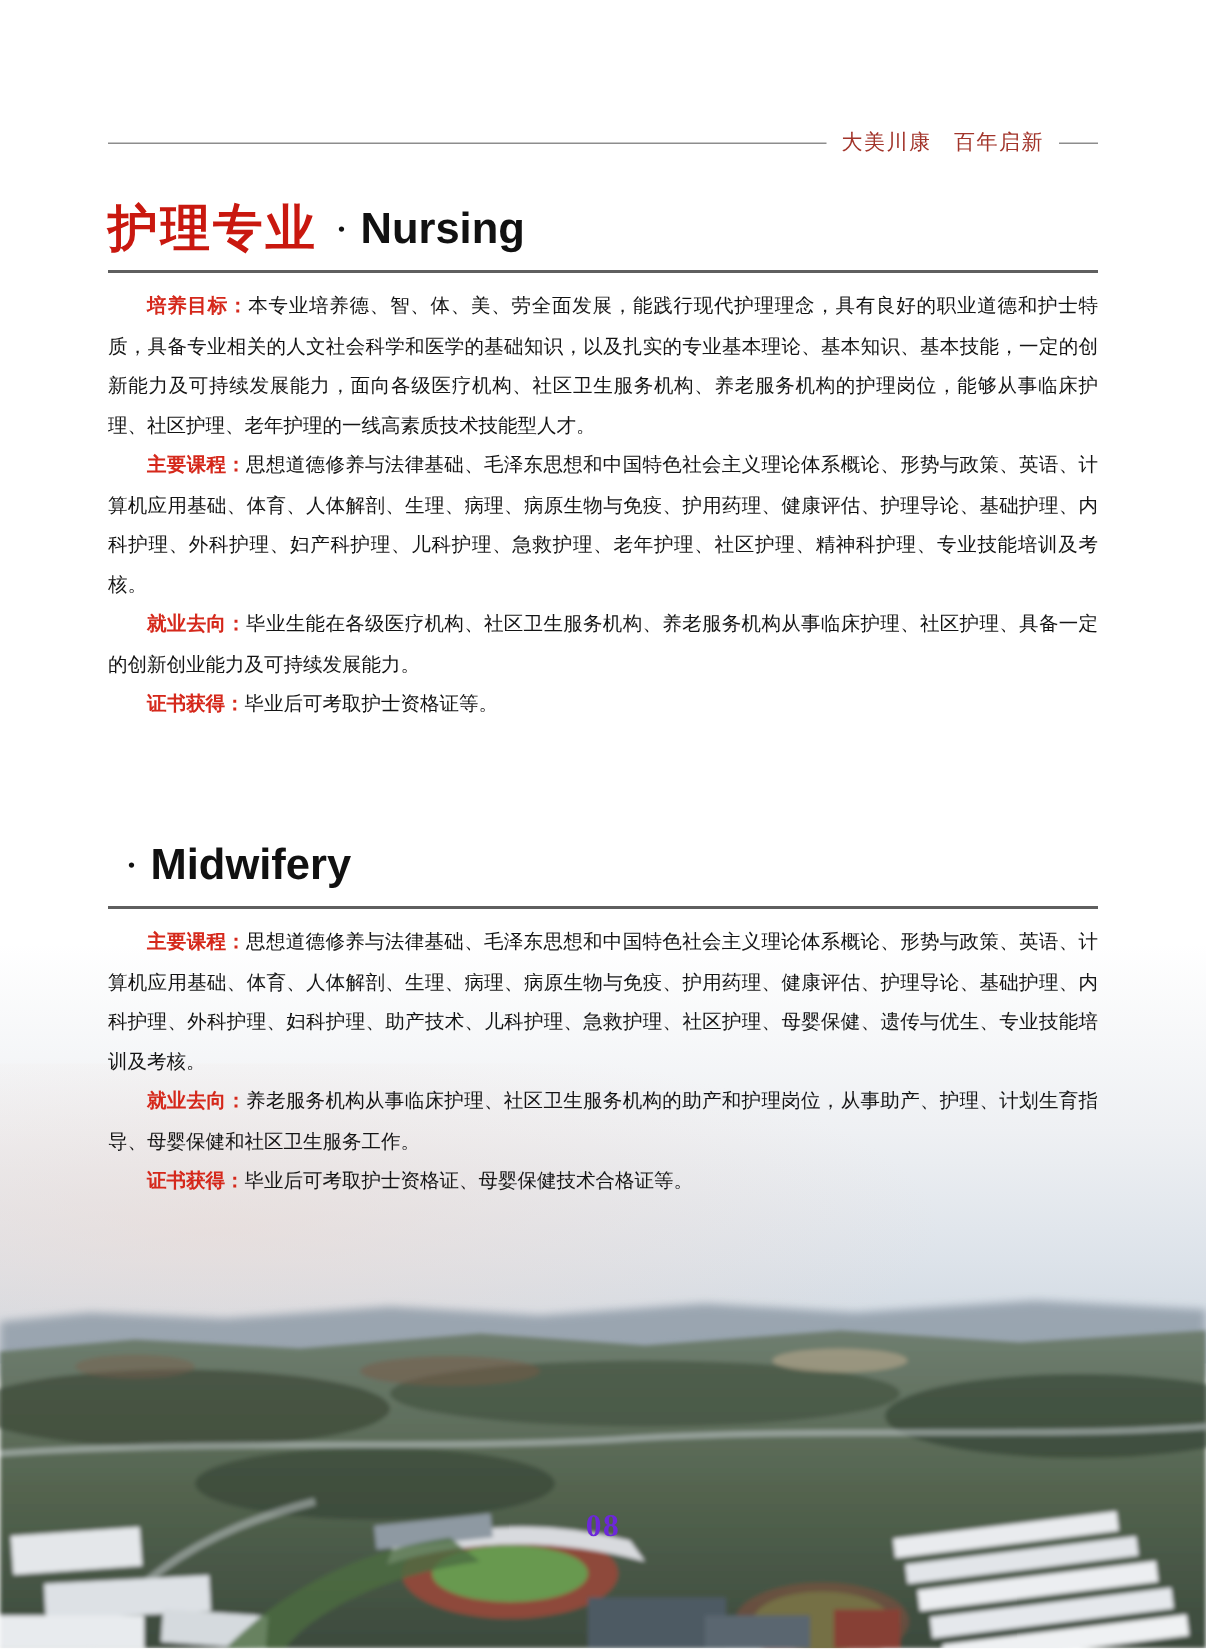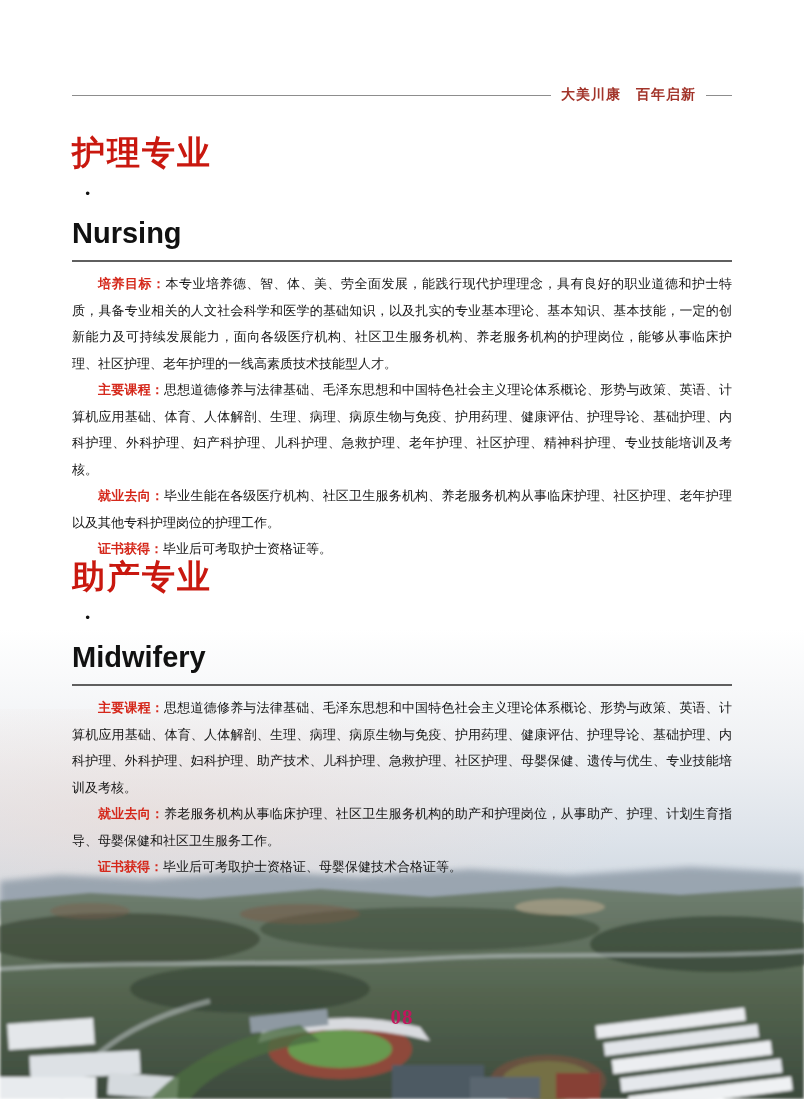--- a/index.html
+++ b/index.html
@@ -18,35 +18,34 @@
 
   
   .content { position:absolute; left:72px; width:660px; top:0; z-index:2; }
 
   .motto-row {
     position:absolute; top:86px; left:0; width:660px;
     display:flex; align-items:center;
   }
   .motto-row .line-long { flex:1; height:1px; background:#8d8d8d; }
   .motto-row .motto-text {
-    margin:0 10px; color:#a2342a; font-weight:bold;
+    margin:0 10px; color:#a2342a; font-weight:normal;
     font-size:14px; letter-spacing:1px; white-space:nowrap;
   }
   .motto-row .line-short { width:26px; height:1px; background:#8d8d8d; }
 
   .section { position:absolute; left:0; width:660px; }
   .section-1 { top:133px; }
   .section-2 { top:557px; }
 
   .section-title {
     margin:0; padding:0 0 7px 0;
     border-bottom:2px solid #5f5f5f;
-    display:flex; align-items:flex-start;
+    display:flex; align-items:center;
     line-height:40px;
-    flex-direction:column;
   }
   .section-title .zh {
     color:#c9180f; font-weight:bold; font-size:33px; letter-spacing:2px;
   }
   .section-title .dot {
     color:#111; font-size:22px; margin:0 9px 0 12px; font-weight:bold;
   }
   .section-title .en {
     color:#111; font-size:29px; font-weight:bold;
     font-family:"Liberation Sans","DejaVu Sans",sans-serif;
@@ -55,21 +54,21 @@
   .paras { margin-top:9px; }
   .para {
     margin:0; font-size:13px; line-height:26.5px;
     text-align:justify; text-indent:2em; color:#141414;
   }
   .para .label { color:#d5281b; font-weight:bold; }
 
   .page-number {
     position:absolute; top:1005px; left:0; width:804px;
     text-align:center; z-index:3;
-    color:#be185d; font-weight:bold; font-size:21px;
+    color:#6d28d9; font-weight:bold; font-size:21px;
     font-family:"Liberation Serif","DejaVu Serif",serif;
     letter-spacing:1px;
   }
 </style>
 </head>
 <body>
 
 <div class="page">
 
   <div class="photo">
@@ -164,28 +163,27 @@
 
     <div class="section section-1">
       <h2 class="section-title">
         <span class="zh">护理专业</span>
         <span class="dot">·</span>
         <span class="en">Nursing</span>
       </h2>
       <div class="paras">
         <p class="para"><span class="label">培养目标：</span><span>本专业培养德、智、体、美、劳全面发展，能践行现代护理理念，具有良好的职业道德和护士特质，具备专业相关的人文社会科学和医学的基础知识，以及扎实的专业基本理论、基本知识、基本技能，一定的创新能力及可持续发展能力，面向各级医疗机构、社区卫生服务机构、养老服务机构的护理岗位，能够从事临床护理、社区护理、老年护理的一线高素质技术技能型人才。</span></p>
         <p class="para"><span class="label">主要课程：</span><span>思想道德修养与法律基础、毛泽东思想和中国特色社会主义理论体系概论、形势与政策、英语、计算机应用基础、体育、人体解剖、生理、病理、病原生物与免疫、护用药理、健康评估、护理导论、基础护理、内科护理、外科护理、妇产科护理、儿科护理、急救护理、老年护理、社区护理、精神科护理、专业技能培训及考核。</span></p>
-        <p class="para"><span class="label">就业去向：</span><span>毕业生能在各级医疗机构、社区卫生服务机构、养老服务机构从事临床护理、社区护理、老年护理以及其他专科护理岗位的护理工作。</span></p>
+        <p class="para"><span class="label">就业去向：</span><span>毕业生能在各级医疗机构、社区卫生服务机构、养老服务机构从事临床护理、社区护理、具备一定的创新创业能力及可持续发展能力。</span></p>
         <p class="para"><span class="label">证书获得：</span><span>毕业后可考取护士资格证等。</span></p>
       </div>
     </div>
 
     <div class="section section-2">
       <h2 class="section-title">
-        <span class="zh">助产专业</span>
         <span class="dot">·</span>
         <span class="en">Midwifery</span>
       </h2>
       <div class="paras">
         <p class="para"><span class="label">主要课程：</span><span>思想道德修养与法律基础、毛泽东思想和中国特色社会主义理论体系概论、形势与政策、英语、计算机应用基础、体育、人体解剖、生理、病理、病原生物与免疫、护用药理、健康评估、护理导论、基础护理、内科护理、外科护理、妇科护理、助产技术、儿科护理、急救护理、社区护理、母婴保健、遗传与优生、专业技能培训及考核。</span></p>
         <p class="para"><span class="label">就业去向：</span><span>养老服务机构从事临床护理、社区卫生服务机构的助产和护理岗位，从事助产、护理、计划生育指导、母婴保健和社区卫生服务工作。</span></p>
         <p class="para"><span class="label">证书获得：</span><span>毕业后可考取护士资格证、母婴保健技术合格证等。</span></p>
       </div>
     </div>
 

